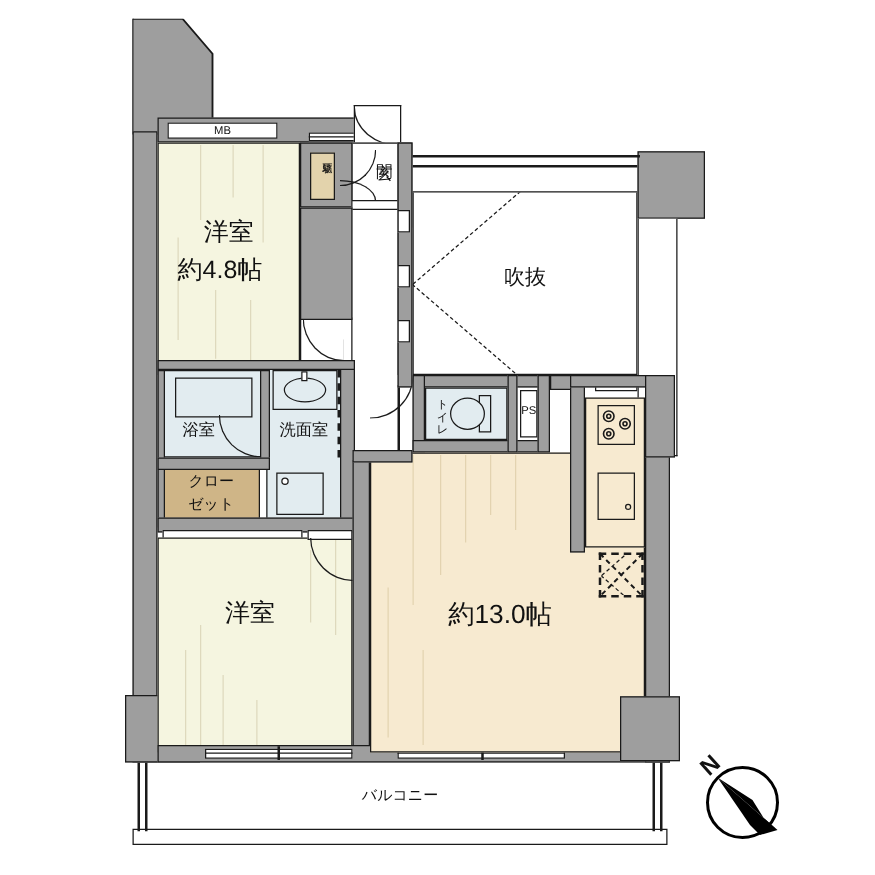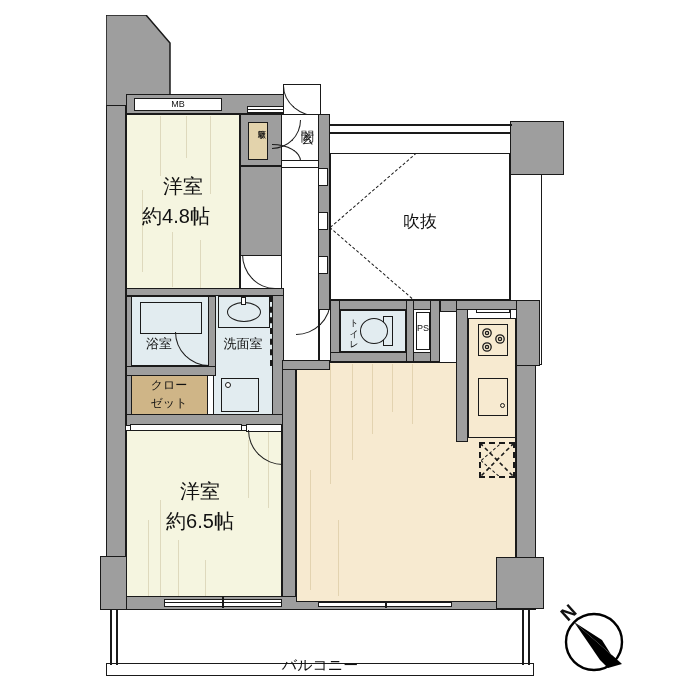--- a/index.html
+++ b/index.html
@@ -75,21 +75,21 @@
 </head>
 <body>
 
 <div id="plan">
 
   <div class="abs balrail" style="left:106px;top:663px;width:428px;height:13px;"></div>
   <div class="abs vline" style="left:110px;top:607px;width:2px;height:58px;"></div>
   <div class="abs vline" style="left:116px;top:607px;width:2px;height:58px;"></div>
   <div class="abs vline" style="left:522px;top:607px;width:2px;height:58px;"></div>
   <div class="abs vline" style="left:528px;top:607px;width:2px;height:58px;"></div>
-  <div class="lbl lbl-sm" style="left:240px;top:630px;width:160px;font-size:15px;margin-top:26px;">バルコニー</div>
+  <div class="lbl lbl-sm" style="left:240px;top:630px;width:160px;font-size:12px;">バルコニー</div>
 
   <div class="abs wallplain noborder" style="left:106px;top:15px;width:64px;height:92px;
               clip-path:polygon(0 0,40px 0,64px 28px,64px 92px,0 92px);
               background:#9e9e9e;"></div>
   <div class="abs" style="left:106px;top:15px;width:64px;height:92px;
               border-left:1.5px solid #1a1a1a;border-bottom:1.5px solid #1a1a1a;"></div>
   <div class="abs" style="left:106px;top:15px;width:64px;height:92px;
               background:linear-gradient(to bottom right, transparent 0, transparent 0) ;"></div>
   <svg class="abs" style="left:106px;top:15px;" width="66" height="94">
     <polygon points="0,0 40,0 64,28 64,92 0,92" fill="#9e9e9e" stroke="#1a1a1a" stroke-width="1.5"></polygon>
@@ -178,21 +178,20 @@
   </svg>
 
   <div class="abs roomY" style="left:126px;top:430px;width:156px;height:172px;"></div>
   <div class="hair" style="left:160px;top:500px;height:98px;"></div>
   <div class="hair" style="left:148px;top:520px;height:78px;"></div>
   <div class="hair" style="left:178px;top:540px;height:58px;"></div>
   <div class="hair" style="left:205px;top:560px;height:38px;"></div>
   <div class="hair" style="left:248px;top:440px;height:58px;"></div>
   <div class="hair" style="left:268px;top:430px;height:78px;"></div>
   <div class="lbl lbl-room" style="left:150px;top:480px;width:100px;">洋室</div>
-  <div class="lbl lbl-room" style="left:145px;top:510px;width:110px;">約6.5帖</div>
 
   <div class="abs plainwhite" style="left:246px;top:424px;width:36px;height:8px;border:1.5px solid #1a1a1a;"></div>
   <div class="arc arc-bl" style="left:248px;top:430px;width:34px;height:34px;"></div>
 
   <div class="abs wall" style="left:282px;top:368px;width:14px;height:240px;"></div>
 
   <div class="abs wall" style="left:126px;top:596px;width:410px;height:14px;"></div>
 
   <div class="abs" style="left:164px;top:599px;width:118px;height:8px;background:#fff;border:1.5px solid #1a1a1a;"></div>
   <div class="abs sashline" style="left:164px;top:602px;width:118px;"></div>
@@ -239,20 +238,21 @@
   <div class="abs hline" style="left:330px;top:124px;width:182px;"></div>
 
   <div class="abs roomL" style="left:296px;top:362px;width:220px;height:240px;"></div>
   <div class="hairL" style="left:330px;top:364px;height:120px;"></div>
   <div class="hairL" style="left:352px;top:364px;height:96px;"></div>
   <div class="hairL" style="left:372px;top:364px;height:70px;"></div>
   <div class="hairL" style="left:392px;top:364px;height:48px;"></div>
   <div class="hairL" style="left:412px;top:364px;height:60px;"></div>
   <div class="hairL" style="left:310px;top:470px;height:120px;"></div>
   <div class="hairL" style="left:338px;top:520px;height:76px;"></div>
+  <div class="lbl lbl-room" style="left:340px;top:480px;width:120px;font-size:21px;">約13.0帖</div>
 
   <div class="abs" style="left:468px;top:318px;width:48px;height:120px;background:#f7ead0;border:1.5px solid #1a1a1a;"></div>
 
   <div class="fx" style="left:478px;top:324px;width:30px;height:32px;background:#f7ead0;"></div>
   <svg class="abs" style="left:478px;top:324px;" width="32" height="34">
     <g fill="none" stroke="#1a1a1a" stroke-width="1.3">
       <circle cx="9" cy="9" r="4.2"></circle>
         <circle cx="9" cy="9" r="1.6"></circle>
       <circle cx="22" cy="15" r="4.2"></circle>
         <circle cx="22" cy="15" r="1.6"></circle>

